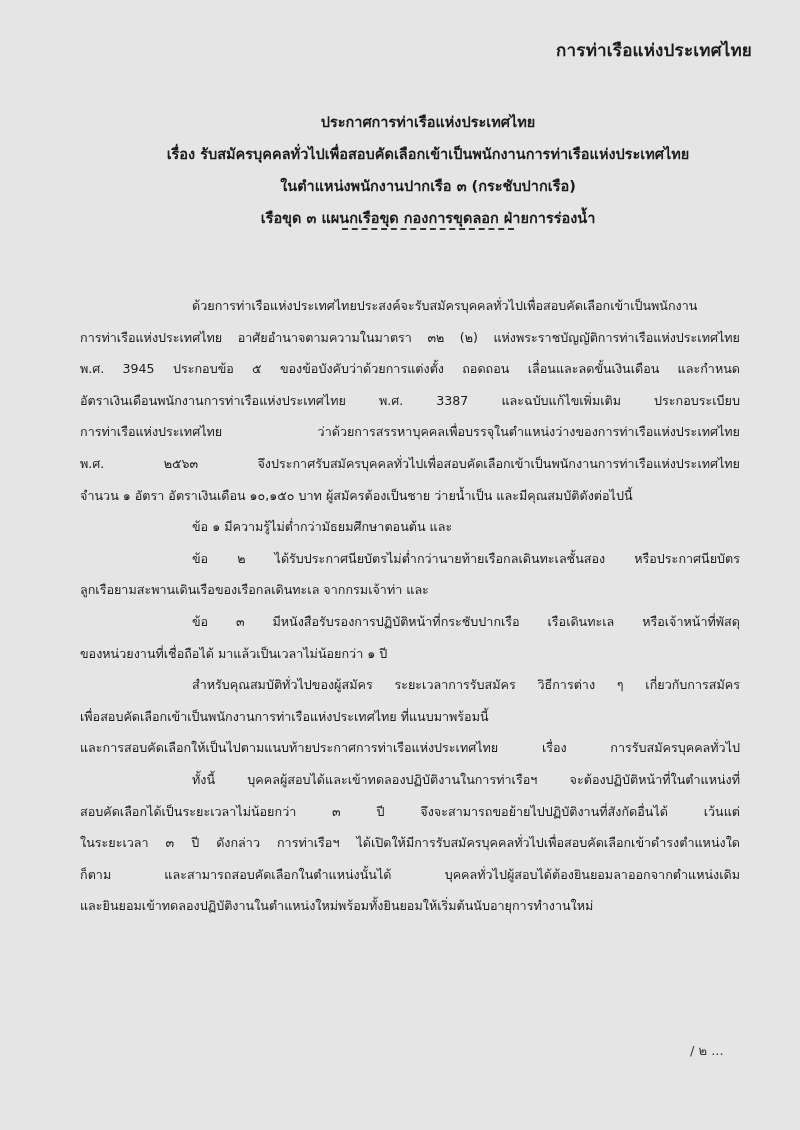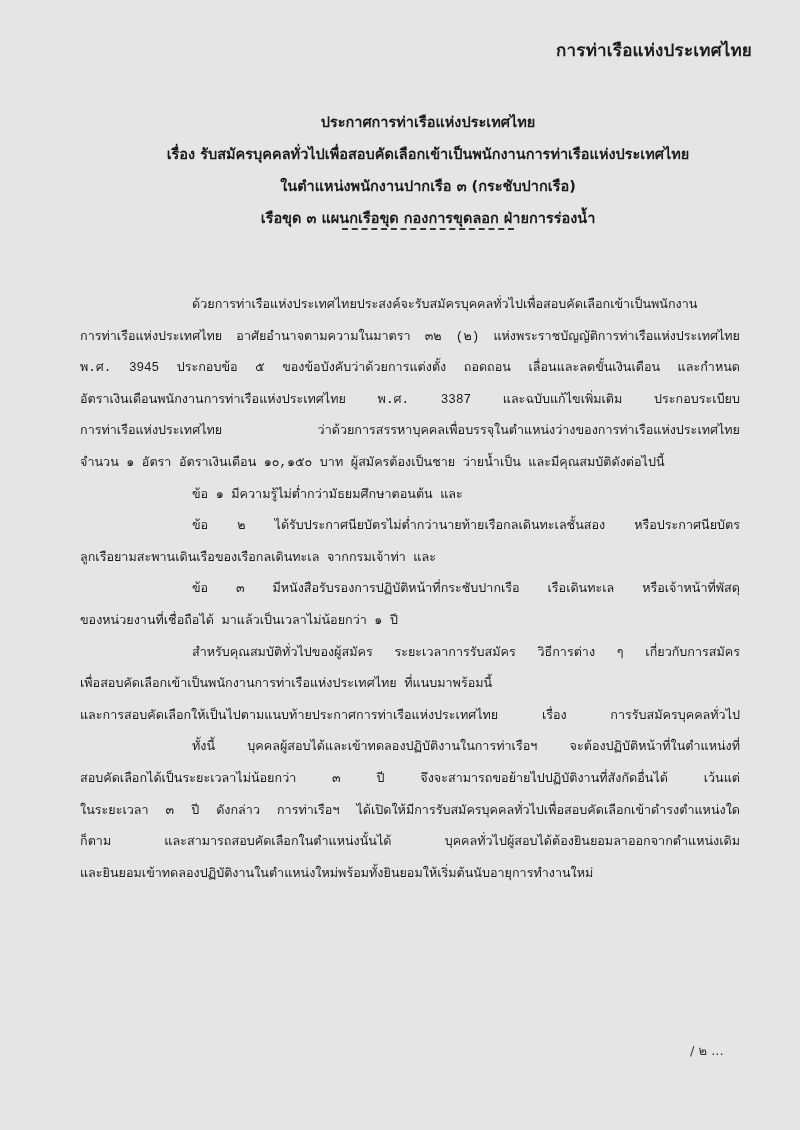--- a/index.html
+++ b/index.html
@@ -51,21 +51,20 @@
       position: relative;
       top: -8px;
     }
     .body-text {
       position: absolute;
       top: 290px;
       left: 80px;
       width: 660px;
       font-size: 12.6px;
       line-height: 31.6px;
-      font-family: Liberation Mono, monospace;
     }
     .para {
       margin: 0;
       text-align: justify;
       text-align-last: left;
     }
     .line {
       display: block;
       white-space: nowrap;
       text-align-last: justify;
@@ -100,20 +99,21 @@
   </div>
 
   <div class="body-text">
 
     <div class="para">
       <span class="line first">ด้วยการท่าเรือแห่งประเทศไทยประสงค์จะรับสมัครบุคคลทั่วไปเพื่อสอบคัดเลือกเข้าเป็นพนักงาน</span>
       <span class="line">การท่าเรือแห่งประเทศไทย อาศัยอำนาจตามความในมาตรา ๓๒ (๒) แห่งพระราชบัญญัติการท่าเรือแห่งประเทศไทย</span>
       <span class="line">พ.ศ. 3945 ประกอบข้อ ๕ ของข้อบังคับว่าด้วยการแต่งตั้ง ถอดถอน เลื่อนและลดขั้นเงินเดือน และกำหนด</span>
       <span class="line">อัตราเงินเดือนพนักงานการท่าเรือแห่งประเทศไทย พ.ศ. 3387 และฉบับแก้ไขเพิ่มเติม ประกอบระเบียบ</span>
       <span class="line">การท่าเรือแห่งประเทศไทย ว่าด้วยการสรรหาบุคคลเพื่อบรรจุในตำแหน่งว่างของการท่าเรือแห่งประเทศไทย</span>
+      <span class="line">พ.ศ. ๒๕๖๓ จึงประกาศรับสมัครบุคคลทั่วไปเพื่อสอบคัดเลือกเข้าเป็นพนักงานการท่าเรือแห่งประเทศไทย</span>
       <span class="line last">จำนวน ๑ อัตรา  อัตราเงินเดือน ๑๐,๑๕๐ บาท  ผู้สมัครต้องเป็นชาย  ว่ายน้ำเป็น  และมีคุณสมบัติดังต่อไปนี้</span>
     </div>
 
     <div class="para">
       <span class="line first last">ข้อ ๑   มีความรู้ไม่ต่ำกว่ามัธยมศึกษาตอนต้น  และ</span>
     </div>
 
     <div class="para">
       <span class="line first">ข้อ ๒   ได้รับประกาศนียบัตรไม่ต่ำกว่านายท้ายเรือกลเดินทะเลชั้นสอง  หรือประกาศนียบัตร</span>
       <span class="line last">ลูกเรือยามสะพานเดินเรือของเรือกลเดินทะเล  จากกรมเจ้าท่า  และ</span>

